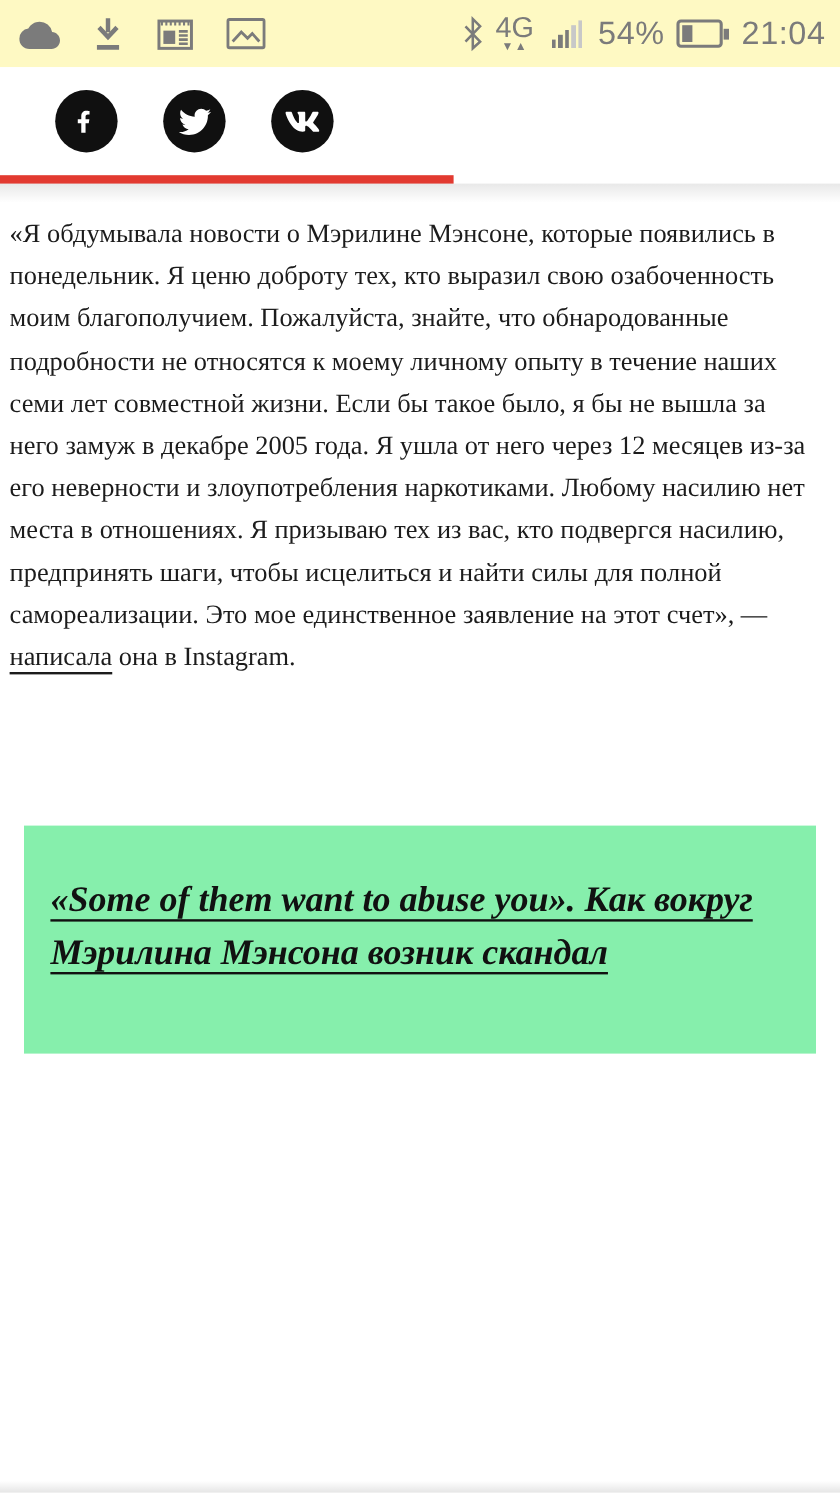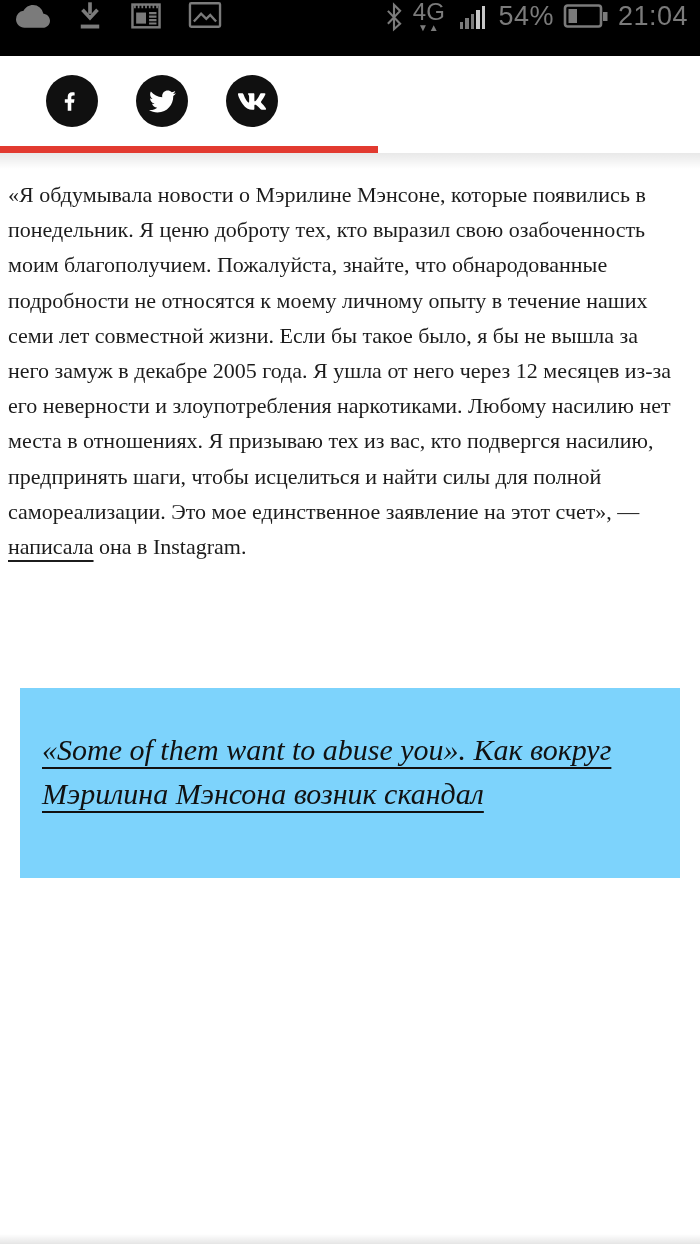--- a/index.html
+++ b/index.html
@@ -6,23 +6,23 @@
   html,body { width:700px; height:1244px; overflow:hidden; }
   body {
     background:#ffffff;
     font-family:"Liberation Sans", sans-serif;
     position:relative;
   }
 
   
   .status-bar {
     height:56px;
-    display:flex; align-items:flex-start; justify-content:space-between;
+    display:flex; align-items:center; justify-content:space-between;
     padding:0 12px 0 16px;
-    background:#000000;
+    background:#fef9c3;
     color:#7b7b7b;
   }
   .status-left { display:flex; align-items:center; gap:26px; }
   .status-right { display:flex; align-items:center; gap:9px; }
   .status-right .st-text { font-size:27px; color:#7b7b7b; letter-spacing:.5px; }
   .net-wrap { display:flex; flex-direction:column; align-items:center; line-height:1; margin-right:2px;}
   .net-label { font-size:24px; color:#7b7b7b; }
   .net-arrows { font-size:10px; color:#7b7b7b; letter-spacing:1px; margin-top:-1px; }
   .sig { display:flex; align-items:flex-end; gap:2px; height:24px; margin:0 4px; }
   .sig i { display:block; width:3.5px; background:#7b7b7b; }
@@ -57,23 +57,24 @@
   .inline-link {
     color:inherit; cursor:pointer;
     text-decoration:underline;
     text-decoration-thickness:2px;
     text-underline-offset:6px;
   }
 
   
   .related-card {
     margin:124px 20px 0 20px;
-    background:#7dd3fc;
+    background:#86efac;
     padding:40px 22px 50px 22px;
     min-height:190px;
+    font-weight:bold;
   }
   .related-link {
     font-family:"Liberation Serif", "DejaVu Serif", serif;
     font-style:italic;
     font-size:30px; line-height:1.47;
     color:#111111; cursor:pointer;
     text-decoration:underline;
     text-decoration-thickness:2px;
     text-underline-offset:7px;
   }

